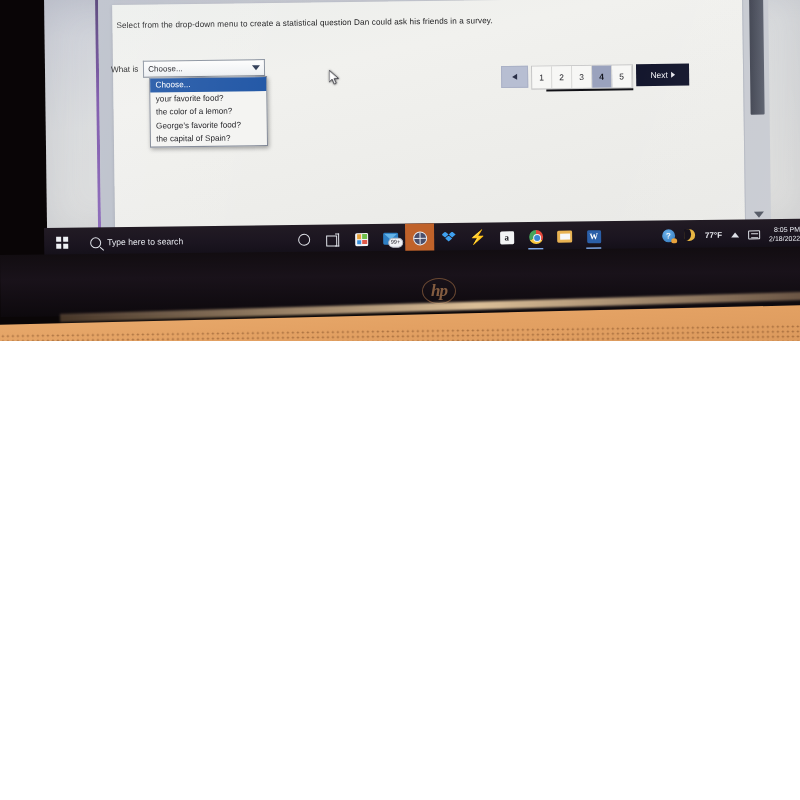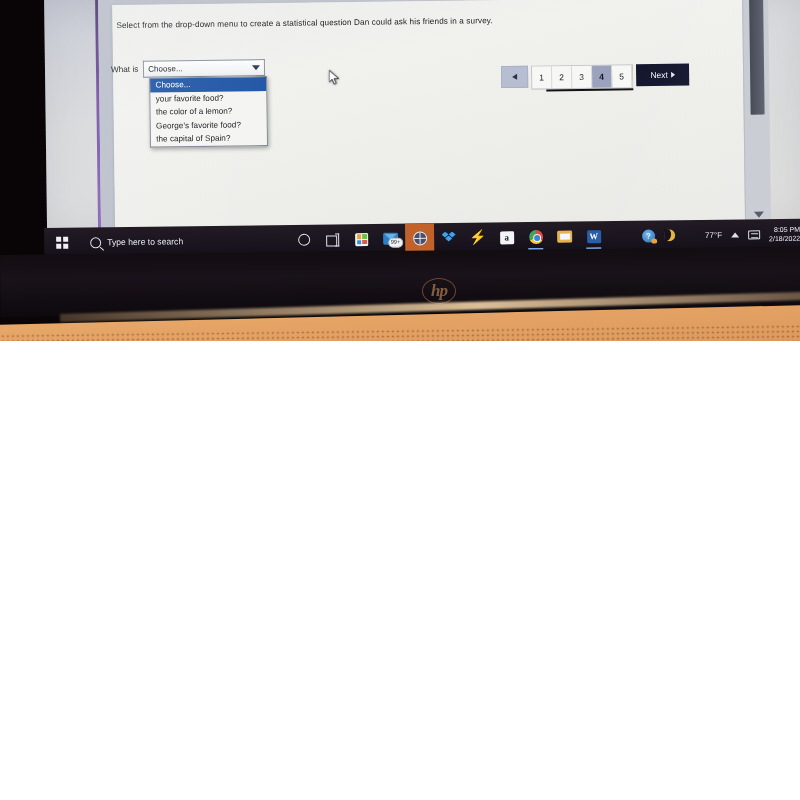--- a/index.html
+++ b/index.html
@@ -373,21 +373,21 @@
     width: 12px; height: 12px; position: relative; overflow: hidden;
   }
   .tray-moon::before {
     content:""; position:absolute; left:-1px; top:0; width:12px; height:12px;
     border-radius:50%; background:#e7b542;
   }
   .tray-moon::after {
     content:""; position:absolute; left:-5px; top:-2px; width:12px; height:14px;
     border-radius:50%; background:#17121c;
   }
-  .tray-temp { font-size: 8px; color: #e9ebf0; font-weight: normal; margin-left: 20px; }
+  .tray-temp { font-size: 8px; color: #e9ebf0; font-weight: bold; }
   .tray-chev {
     width: 0; height: 0;
     border-left: 4px solid transparent;
     border-right: 4px solid transparent;
     border-bottom: 5px solid #dde0e7;
   }
   .tray-net {
     width: 12px; height: 9px; border: 1.3px solid #dde0e7; border-radius: 1px;
     position: relative;
   }

